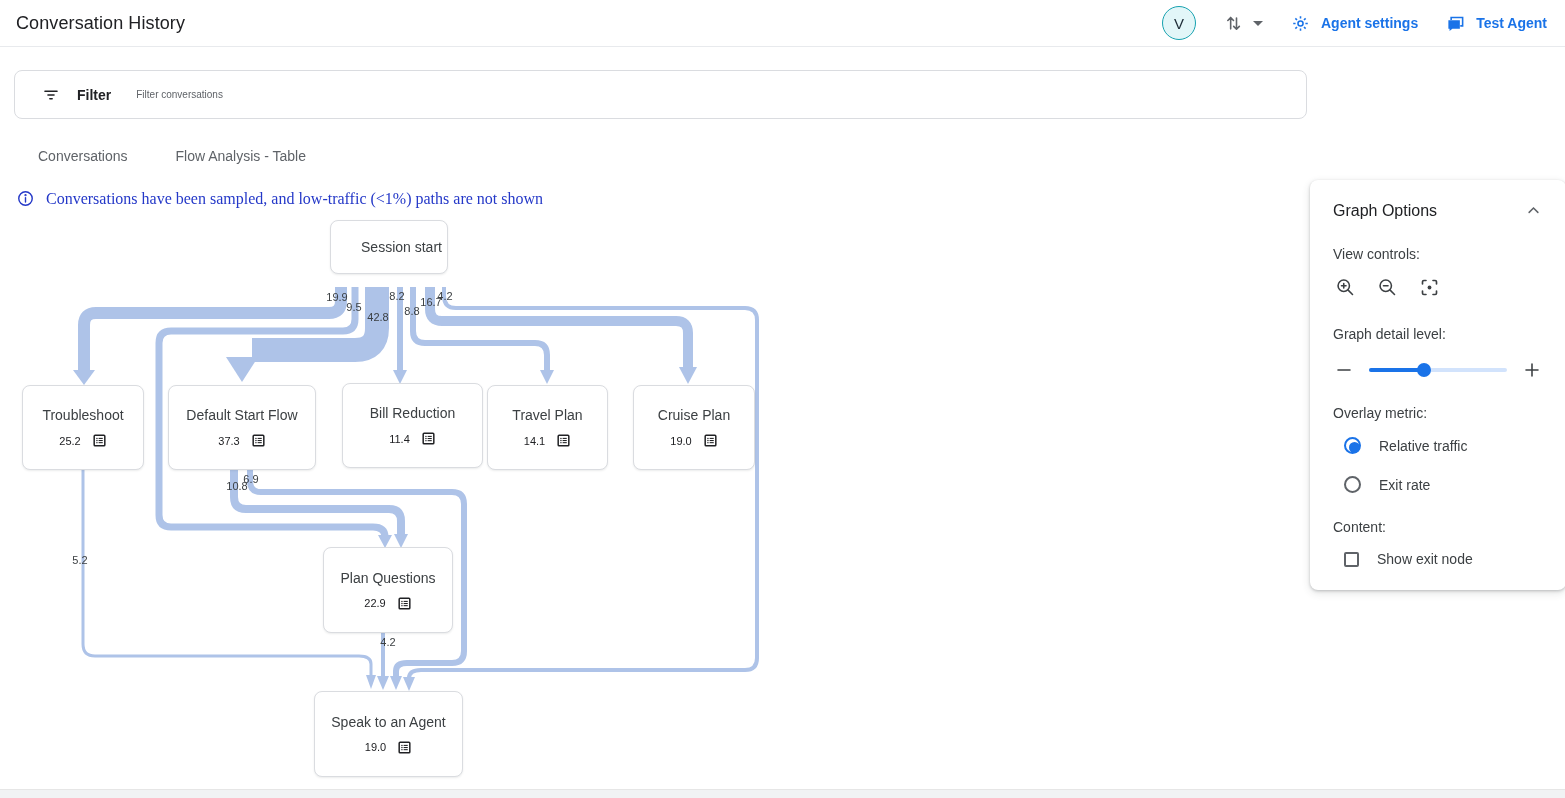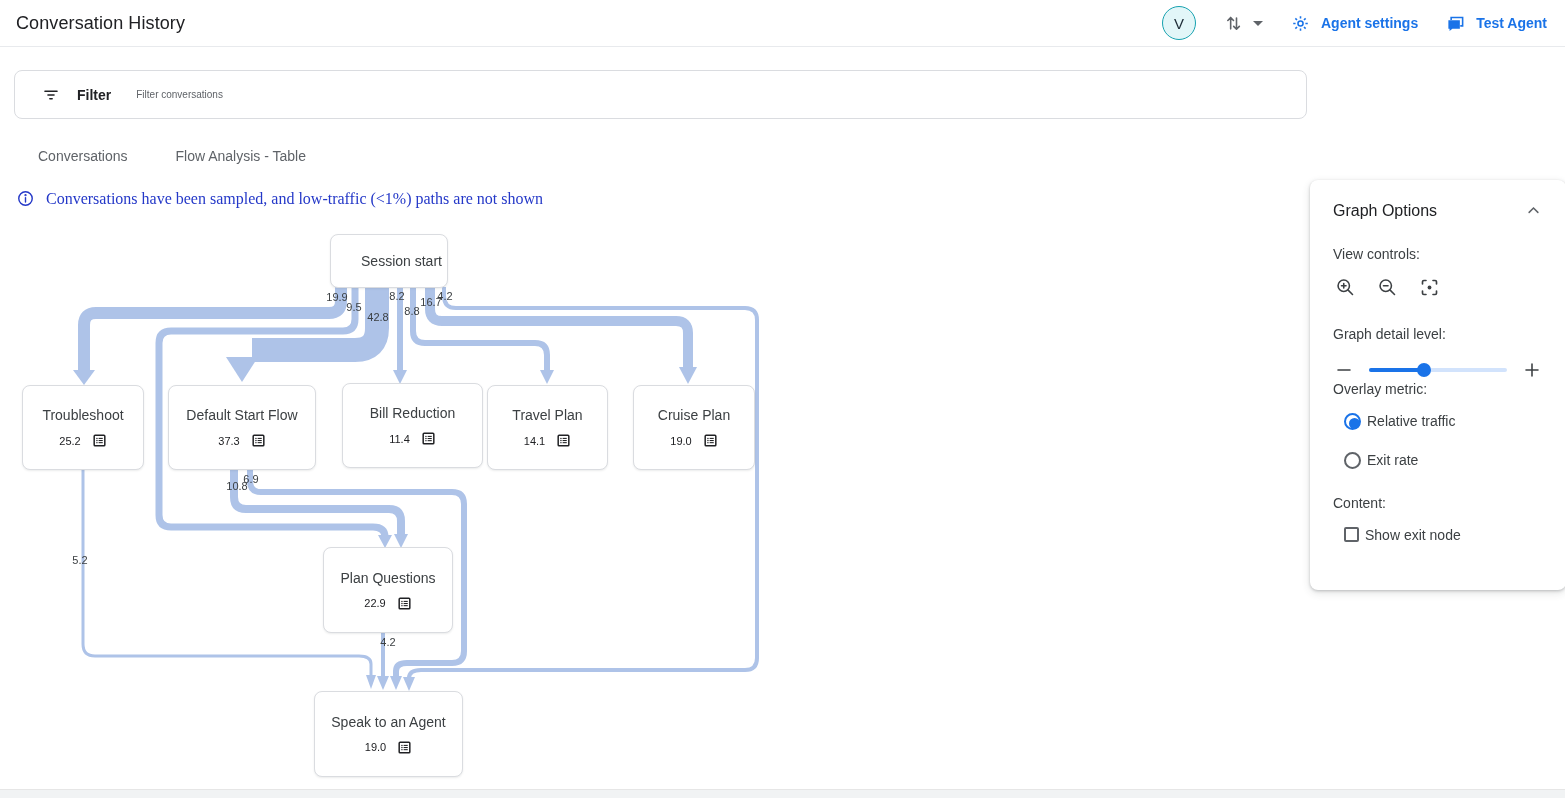--- a/index.html
+++ b/index.html
@@ -69,27 +69,27 @@
   }
   .go-head { display:flex; align-items:center; justify-content:space-between; }
   .go-title { font-size:16px; color:#202124; }
   .go-label { font-size:14px; color:#3c4043; }
   .view-icons { display:flex; align-items:center; gap:17px; margin-top:13px; }
   .icon-btn { cursor:pointer; display:flex; padding:2px; }
   .slider-row { display:flex; align-items:center; margin-top:17px; }
   .slider-track { flex:1; height:4px; background:#d2e3fc; border-radius:2px; margin:0 14px; position:relative; }
   .slider-fill { position:absolute; left:0; top:0; bottom:0; background:#1a73e8; border-radius:2px; }
   .slider-thumb { position:absolute; top:-5px; width:14px; height:14px; border-radius:50%; background:#1a73e8; cursor:pointer; }
-  .choice-row { display:flex; gap:6px; margin-top:16px; padding-left:11px; cursor:pointer; }
+  .choice-row { display:flex; align-items:center; gap:18px; margin-top:16px; padding-left:11px; cursor:pointer; }
   .radio { width:17px; height:17px; border-radius:50%; border:2px solid #5f6368; position:relative; flex:none; }
   .radio.checked { border-color:#1a73e8; }
   .radio.checked::after { content:""; position:absolute; left:3px; top:3px; width:11px; height:11px; border-radius:50%; background:#1a73e8; }
   .checkbox { width:15px; height:15px; border:2px solid #5f6368; border-radius:2px; flex:none; }
   .mt26 { margin-top:26px; }
-  .mt24 { }
+  .mt24 { margin-top:24px; }
   
   .hscroll-strip { position:absolute; left:0; right:0; bottom:0; height:9px; background:#f1f3f4; border-top:1px solid #e6e6e6; z-index:40; }
 </style>
 </head>
 <body>
 
 <div class="app-header">
   <div class="app-title">Conversation History</div>
   <div class="header-right">
     <div class="avatar">
@@ -180,21 +180,21 @@
       <path d="M250,470 V481 Q250,492 261,492 H452 Q464,492 464,504 V651 Q464,663 452,663 H407 Q396,663 396,671 V677" fill="none" stroke="#aec3e8" stroke-width="6"></path>
       <polygon points="390,676 402,676 396,690" fill="#aec3e8"></polygon>
       <text x="251" y="483" text-anchor="middle">6.9</text>
       <path d="M83,470 V644 Q83,656 95,656 H359 Q371,656 371,664 V676" fill="none" stroke="#aec3e8" stroke-width="3"></path>
       <polygon points="366,675 376,675 371,689" fill="#aec3e8"></polygon>
       <text x="80" y="564" text-anchor="middle">5.2</text>
       <path d="M383,633 V677" fill="none" stroke="#aec3e8" stroke-width="4"></path>
       <polygon points="377,676 389,676 383,690" fill="#aec3e8"></polygon>
       <text x="388" y="646" text-anchor="middle">4.2</text>
     </svg>
-<div class="flow-node" style="left: 330px; top: 234px; width: 118px; height: 54px; padding-left: 25px;">
+<div class="flow-node" style="left: 330px; top: 220px; width: 118px; height: 54px; padding-left: 25px;">
       <div class="fn-title">Session start</div>
     </div>
     <div class="flow-node" style="left: 22px; top: 385px; width: 122px; height: 85px;">
       <div class="fn-title">Troubleshoot</div>
       <div class="fn-meta">
         <span class="fn-value">25.2</span>
         <span class="fn-icon">
           <svg width="15" height="15" viewBox="0 0 24 24">
             <rect x="3.5" y="3.5" width="17" height="17" rx="1.5" fill="none" stroke="#202124" stroke-width="2.4"></rect>
             <circle cx="7.9" cy="8.6" r="1.15" fill="#202124"></circle>

